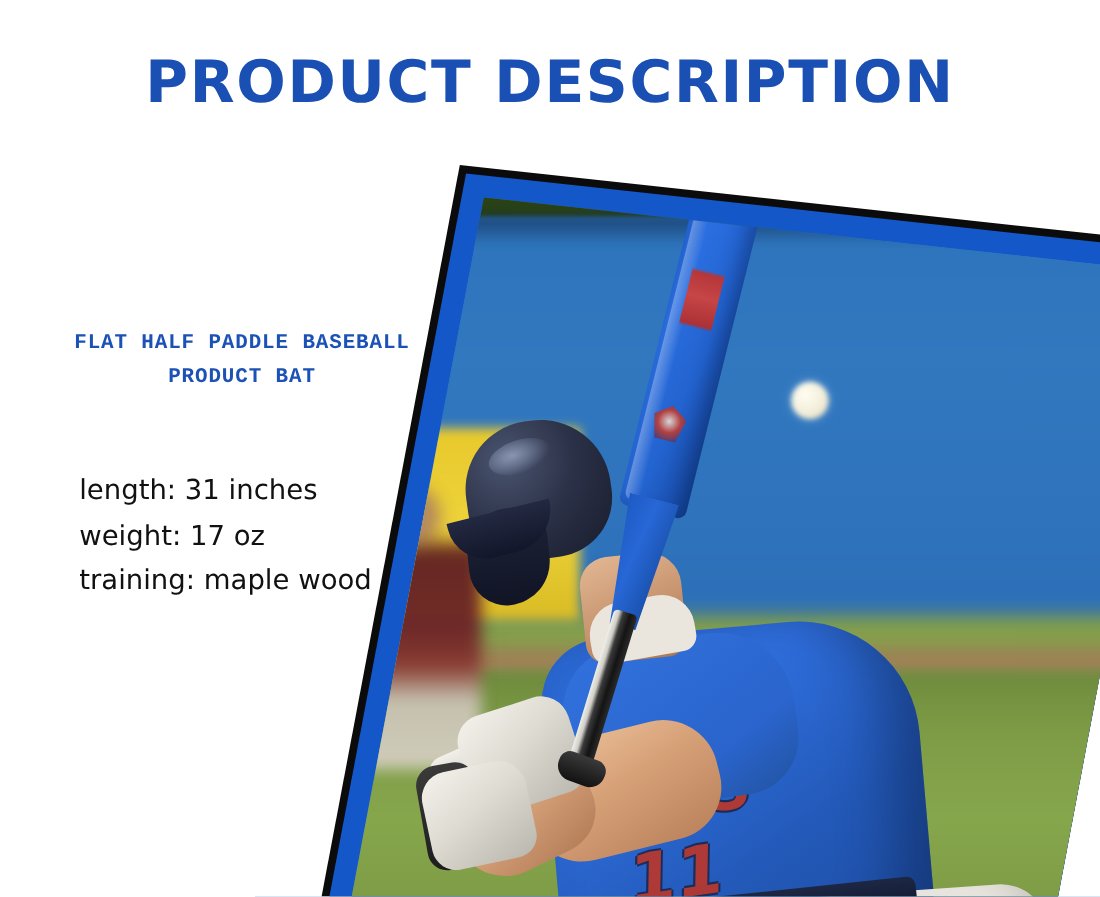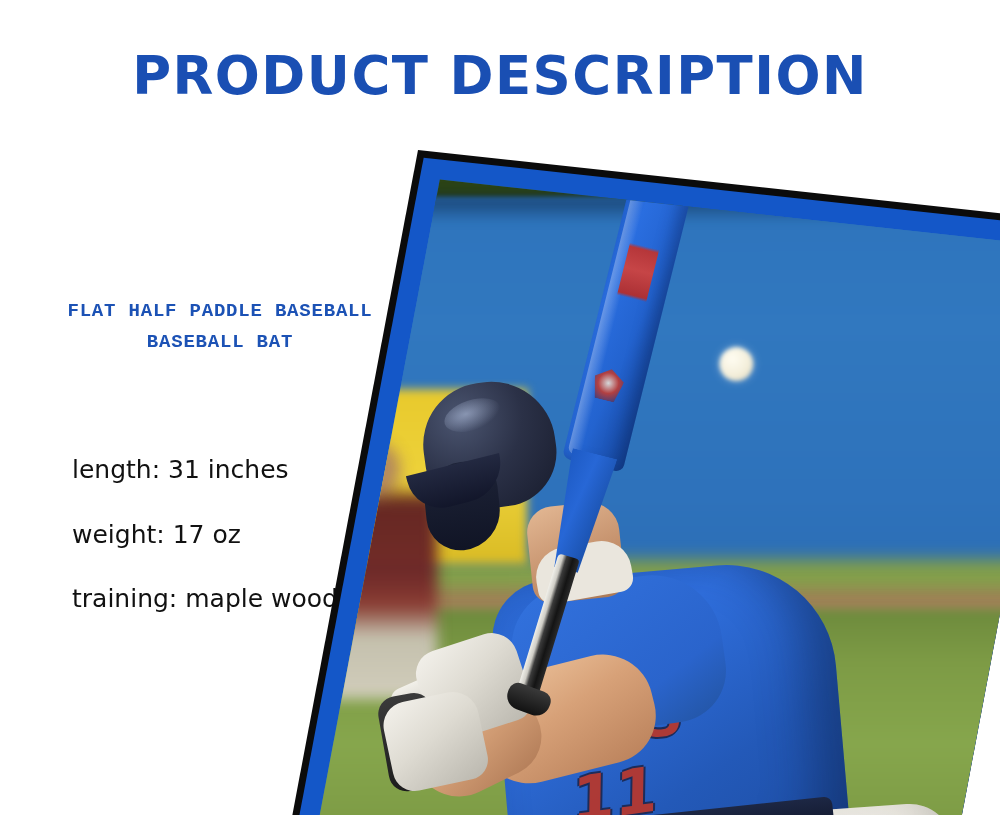--- a/index.html
+++ b/index.html
@@ -55,21 +55,20 @@
     left: 72px;
     top: 426px;
     width: 360px;
     color: #111111;
     font-family: "DejaVu Sans", sans-serif;
     font-size: 25px;
     line-height: 1.62;
   }
   .spec-row {
     white-space: nowrap;
-    margin-top: 24px;
   }
 
   
   #photo-frame {
     position: absolute;
     left: 418px;
     top: 150px;
     width: 660px;
     height: 700px;
     transform: rotate(6.2deg) skewX(-4.5deg);
@@ -366,21 +365,21 @@
 </style>
 </head>
 <body>
 
 <div id="page">
 
   <div id="page-title">PRODUCT DESCRIPTION</div>
 
   <div id="product-name">
     <div>FLAT HALF PADDLE BASEBALL</div>
-    <div>BASEBALL BAT</div>
+    <div>PRODUCT BAT</div>
   </div>
 
   <div id="spec-list">
     <div class="spec-row">length: 31 inches</div>
     <div class="spec-row">weight: 17 oz</div>
     <div class="spec-row">training: maple wood</div>
   </div>
 
   <div id="photo-frame">
     <div id="photo-blue-mat">

